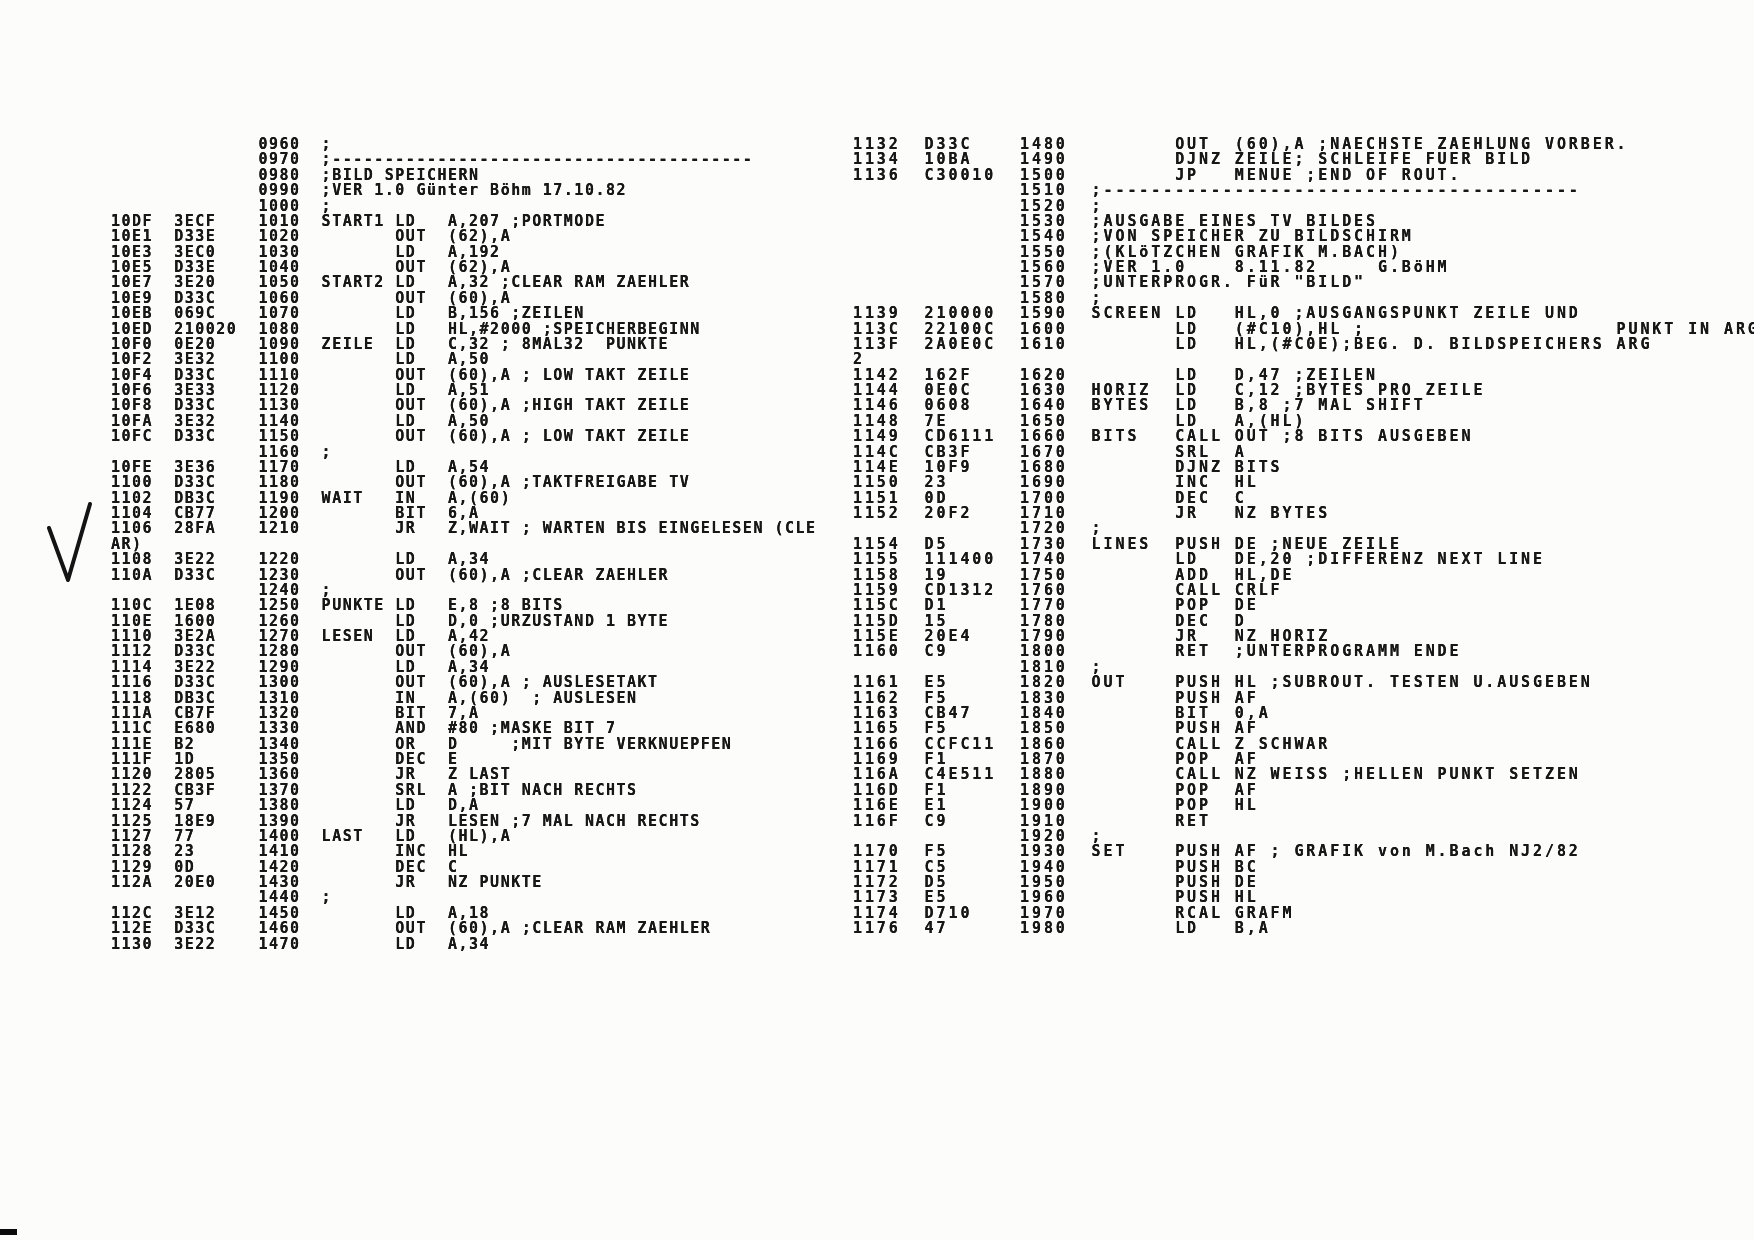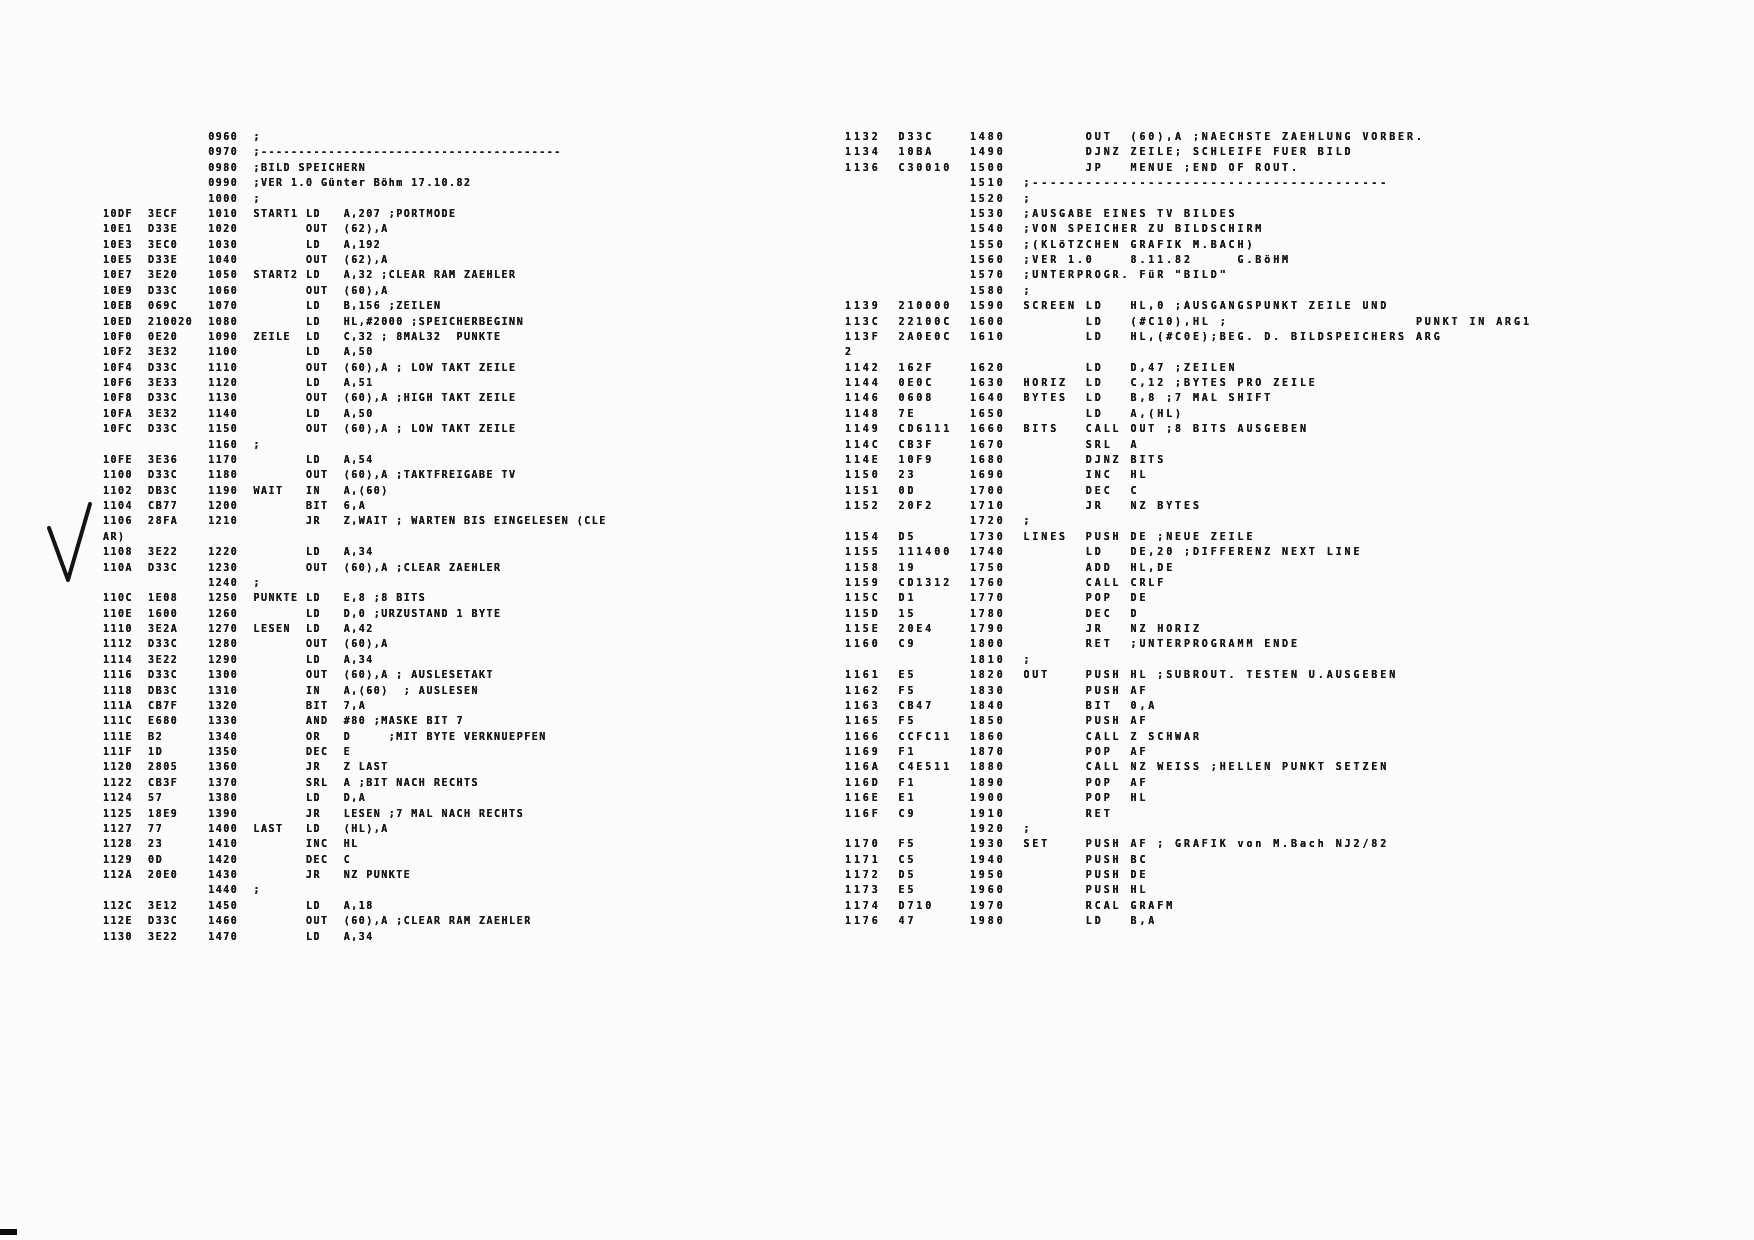--- a/index.html
+++ b/index.html
@@ -8,22 +8,22 @@
     width:1754px;height:1240px;
     background:#fcfcfa;
     overflow:hidden;
     font-family:"DejaVu Sans Mono",monospace;
     font-weight:bold;
     color:#171717;
   }
   .listing{
     position:absolute;
     top:121px;
-    margin:8px;
-    font-size:10px;
+    margin:16px;
+    font-size:15px;
     line-height:15.38px;
   }
   .listing-left{left:95px;letter-spacing:1.5px;}
   .listing-right{left:837px;letter-spacing:2.9px;}
   .code-line{white-space:pre;height:15.38px;text-shadow:0 0 0.5px #171717;}
   .checkmark{position:absolute;left:40px;top:496px;width:58px;height:92px;}
   .corner-mark{position:absolute;left:0;top:1229px;width:17px;height:6px;background:#0a0a0a;}
 </style>
 </head>
 <body>

